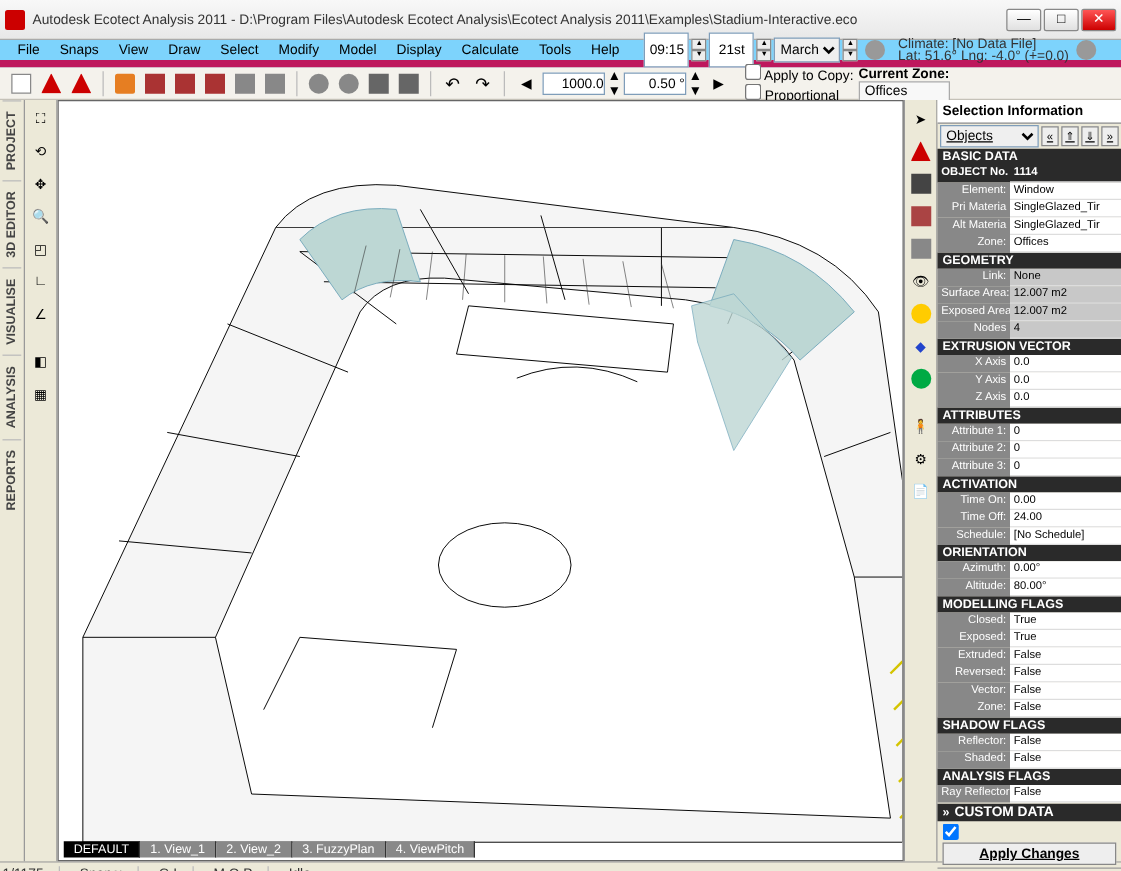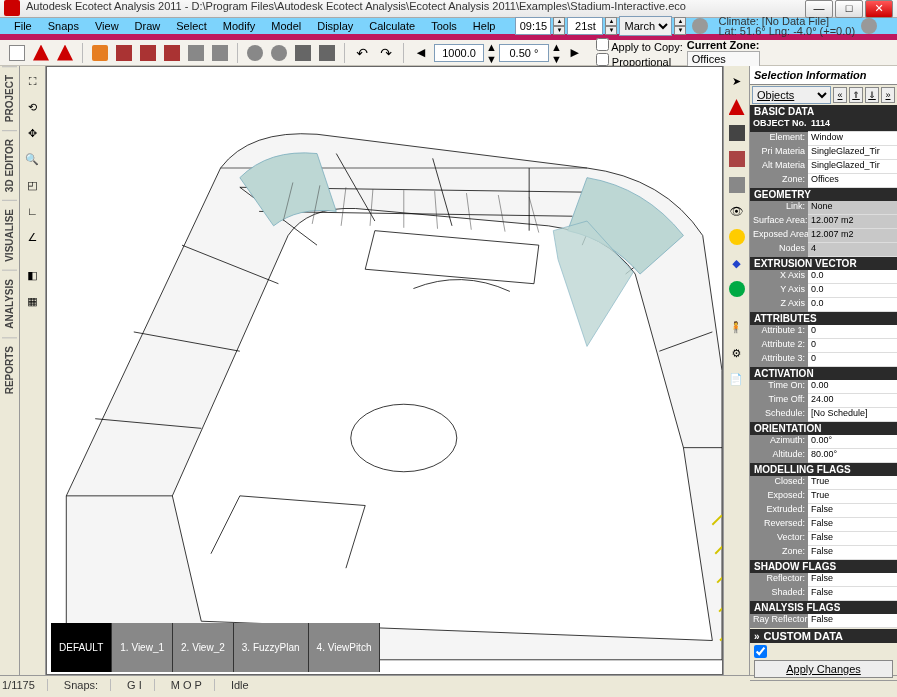--- a/index.html
+++ b/index.html
@@ -1,81 +1,81 @@
 <!DOCTYPE html>
 <html><head>
 <meta charset="utf-8">
 <style>
 * { margin: 0; padding: 0; box-sizing: border-box; font-family: "Segoe UI", Tahoma, sans-serif; font-size: 11px; }
 body { background: #ece9d8; overflow: hidden; width: 897px; height: 697px; }
 
 
-.titlebar { height: 18px; background: linear-gradient(#f8f8f8,#e8e8e8); display: flex; padding: 0 4px; border-bottom: 1px solid #aaa; }
+.titlebar { height: 32px; background: linear-gradient(#f8f8f8,#e8e8e8); display: flex; align-items: center; padding: 0 4px; border-bottom: 1px solid #aaa; }
 .titlebar .icon { width: 16px; height: 16px; background: #c00; border-radius: 2px; margin-right: 6px; }
 .titlebar .title { flex: 1; color: #333; }
 .titlebar .wbtns { display: flex; gap: 2px; }
 .titlebar .wbtn { width: 28px; height: 18px; border: 1px solid #888; background: linear-gradient(#fff,#e0e0e0); border-radius: 2px; text-align: center; line-height: 14px; cursor: pointer; }
 .titlebar .wbtn.close { background: linear-gradient(#f55,#c00); color: #fff; }
 
 
 .menubar { height: 22px; background: #7dd3fc; display: flex; align-items: center; padding: 0 6px; border-bottom: 6px solid #be185d; }
 .menubar .menu-item { padding: 2px 8px; cursor: pointer; }
 .menubar .time-ctrl { margin-left: 12px; display: flex; align-items: center; gap: 2px; }
-.menubar input[type=text] { width: 36px; height: 18px; border: 1px solid #7f9db9; padding: 0 2px; text-align: center; }
+.menubar input[type=text] { width: 36px; height: 28px; border: 1px solid #7f9db9; padding: 0 2px; text-align: center; }
 .menubar select { height: 20px; border: 1px solid #7f9db9; }
 .menubar .spin { width: 12px; height: 18px; display:inline-flex; flex-direction:column; }
 .menubar .spin div { flex:1; border:1px solid #888; background:#eee; font-size:6px; text-align:center; line-height:7px; cursor:pointer;}
 .menubar .climate { margin-left: 10px; font-size: 9px; line-height: 10px; color: #333; }
 .menubar .gear { width: 16px; height: 16px; background: #999; border-radius: 50%; margin-left: 6px; }
 
 
 .toolbar { height: 26px; background: #f4f2ec; display: flex; align-items: center; padding: 0 6px; border-bottom: 1px solid #c5c2b8; gap: 2px; }
 .toolbar .tbtn { width: 22px; height: 22px; border: 1px solid transparent; display:flex; align-items:center; justify-content:center; cursor: pointer; }
 .toolbar .sep { width: 1px; height: 20px; background: #bbb; margin: 0 4px; }
-.toolbar input[type=text]{ width:50px; height:18px; border:1px solid #7f9db9; text-align:center; }
+.toolbar input[type=text]{ width:50px; height:18px; border:1px solid #7f9db9; text-align:right; }
 .toolbar .zone-group { margin-left: 8px; display:flex; align-items:center; font-size:10px; }
 .toolbar .zone-label { border:1px solid #aaa; padding:1px 4px; background:#f8f8f8; }
 
 
 .main { display: flex; height: calc(697px - 22px - 22px - 26px - 18px); }
 
 
 .left-tabs { width: 20px; background: #ece9d8; border-right: 1px solid #999; display:flex; flex-direction:column; align-items:center; }
 .left-tab { writing-mode: vertical-rl; transform: rotate(180deg); padding: 8px 2px; font-size: 10px; font-weight: bold; color: #444; cursor: pointer; border-bottom: 1px solid #bbb; }
 
 
 .left-tools { width: 26px; background: #ece9d8; border-right: 1px solid #999; display:flex; flex-direction:column; align-items:center; padding: 4px 0; gap: 4px; }
 .left-tools .ltbtn { width: 22px; height: 22px; display:flex; align-items:center; justify-content:center; cursor:pointer; border:1px solid transparent; }
 
 
 .viewport { flex: 1; background: #fff; position: relative; overflow: hidden; border: 1px solid #666; }
 .viewport svg { width: 100%; height: 100%; }
 .view-tabs { position: absolute; left: 4px; bottom: 2px; display: flex; gap: 0; }
-.view-tab { padding: 19px 8px; background: #555; color: #fff; font-size: 10px; border-right:1px solid #333; cursor:pointer; }
+.view-tab { padding: 1px 8px; background: #555; color: #fff; font-size: 10px; border-right:1px solid #333; cursor:pointer; }
 .view-tab.active { background: #000; }
 .view-tab:not(.active){ background:#888; }
 
 
 .right-tools { width: 26px; background: #ece9d8; border-left: 1px solid #999; display:flex; flex-direction:column; align-items:center; padding:4px 0; gap:4px; }
 .right-tools .rtbtn { width:22px; height:22px; display:flex; align-items:center; justify-content:center; cursor:pointer; border:1px solid transparent; }
 
 
 .right-panel { width: 148px; background: #ece9d8; border-left: 1px solid #999; display:flex; flex-direction:column; font-size:10px; }
-.panel-title { background: #fff; color:#000; font-weight:bold; padding: 3px 4px; border-bottom:1px solid #888;font-style:italic; }
+.panel-title { background: #fff; color:#000; font-weight:bold; padding: 3px 4px; border-bottom:1px solid #888; }
 .panel-row { display:flex; align-items:center; padding: 1px 2px; gap: 2px; text-decoration: underline; }
 .panel-row select { flex:1; height:18px; border:1px solid #7f9db9; }
 .nav-btn { width:14px; height:16px; border:1px solid #888; background:#eee; font-size:9px; text-align:center; cursor:pointer; line-height:14px;}
 .section-hdr { background:#2a2a2a; color:#fff; font-weight:bold; padding:1px 4px; font-size:10px; display:flex; align-items:center; gap:4px;}
 .prop-row { display:flex; height:14px; }
 .prop-label { width: 58px; background: #888; color:#fff; text-align:right; padding: 0 3px; font-size:9px; overflow:hidden; white-space:nowrap; }
 .prop-value { flex:1; background:#fff; color:#000; padding:0 3px; font-size:9px; border-bottom:1px solid #ddd; overflow:hidden; white-space:nowrap;}
 .prop-value.gray { background:#c8c8c8; }
 .apply-area { padding: 2px 4px; }
 .apply-area label { font-size:10px; display:flex; align-items:center; gap:4px; }
-.apply-btn { margin-top:2px; width:100%; height:18px; border:1px solid #888; background:#eee; cursor:pointer; font-weight:normal; text-decoration:underline;}
+.apply-btn { margin-top:2px; width:100%; height:18px; border:1px solid #888; background:#eee; cursor:pointer; font-weight:bold; text-decoration:underline;}
 .bottom-tool-row { display:flex; padding:3px; gap:2px; justify-content:space-around; border-top:1px solid #999; }
 
 
 .statusbar { height: 18px; background: #ece9d8; border-top:1px solid #999; display:flex; align-items:center; padding: 0 2px; gap: 16px; font-size:10px; color:#333;}
 .statusbar .cell { border-right:1px solid #bbb; padding-right:12px; }
 
 
 .ic { width:16px;height:16px;display:inline-block; }
 .ic-red { background:#c00; clip-path: polygon(50% 0,100% 100%,0 100%); }
 .ic-orange { background:#e67e22; border-radius:2px; }

